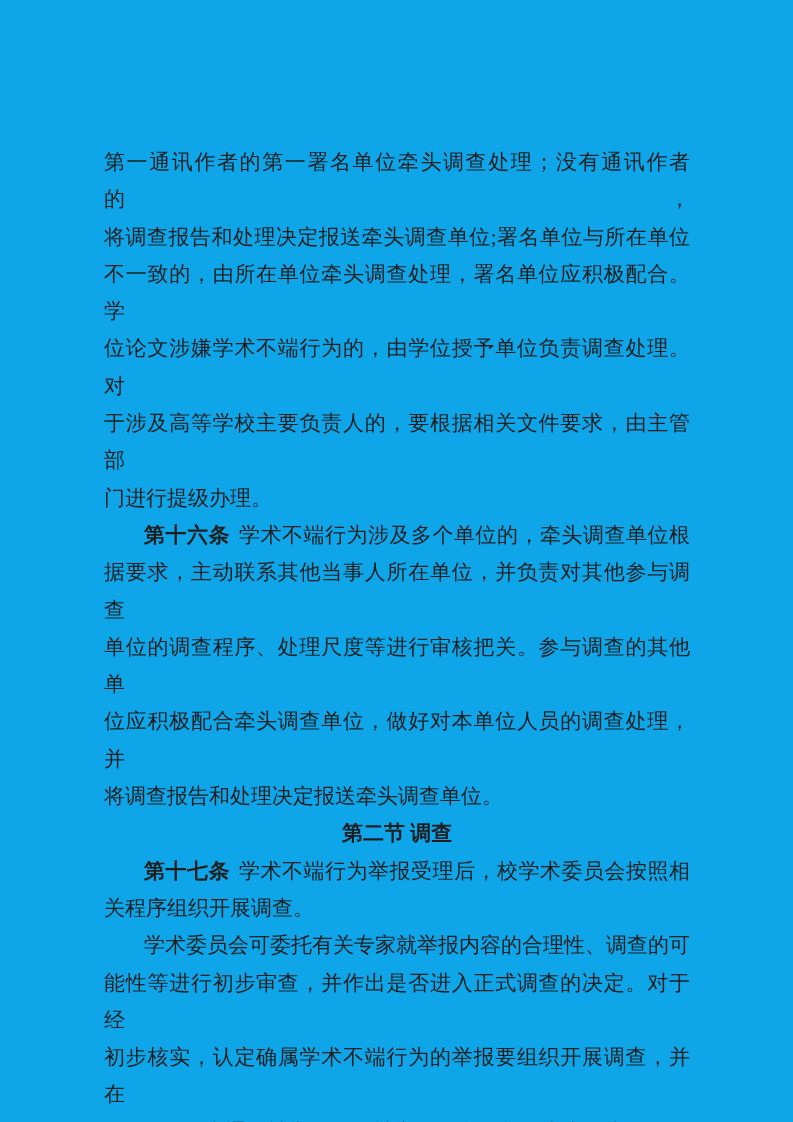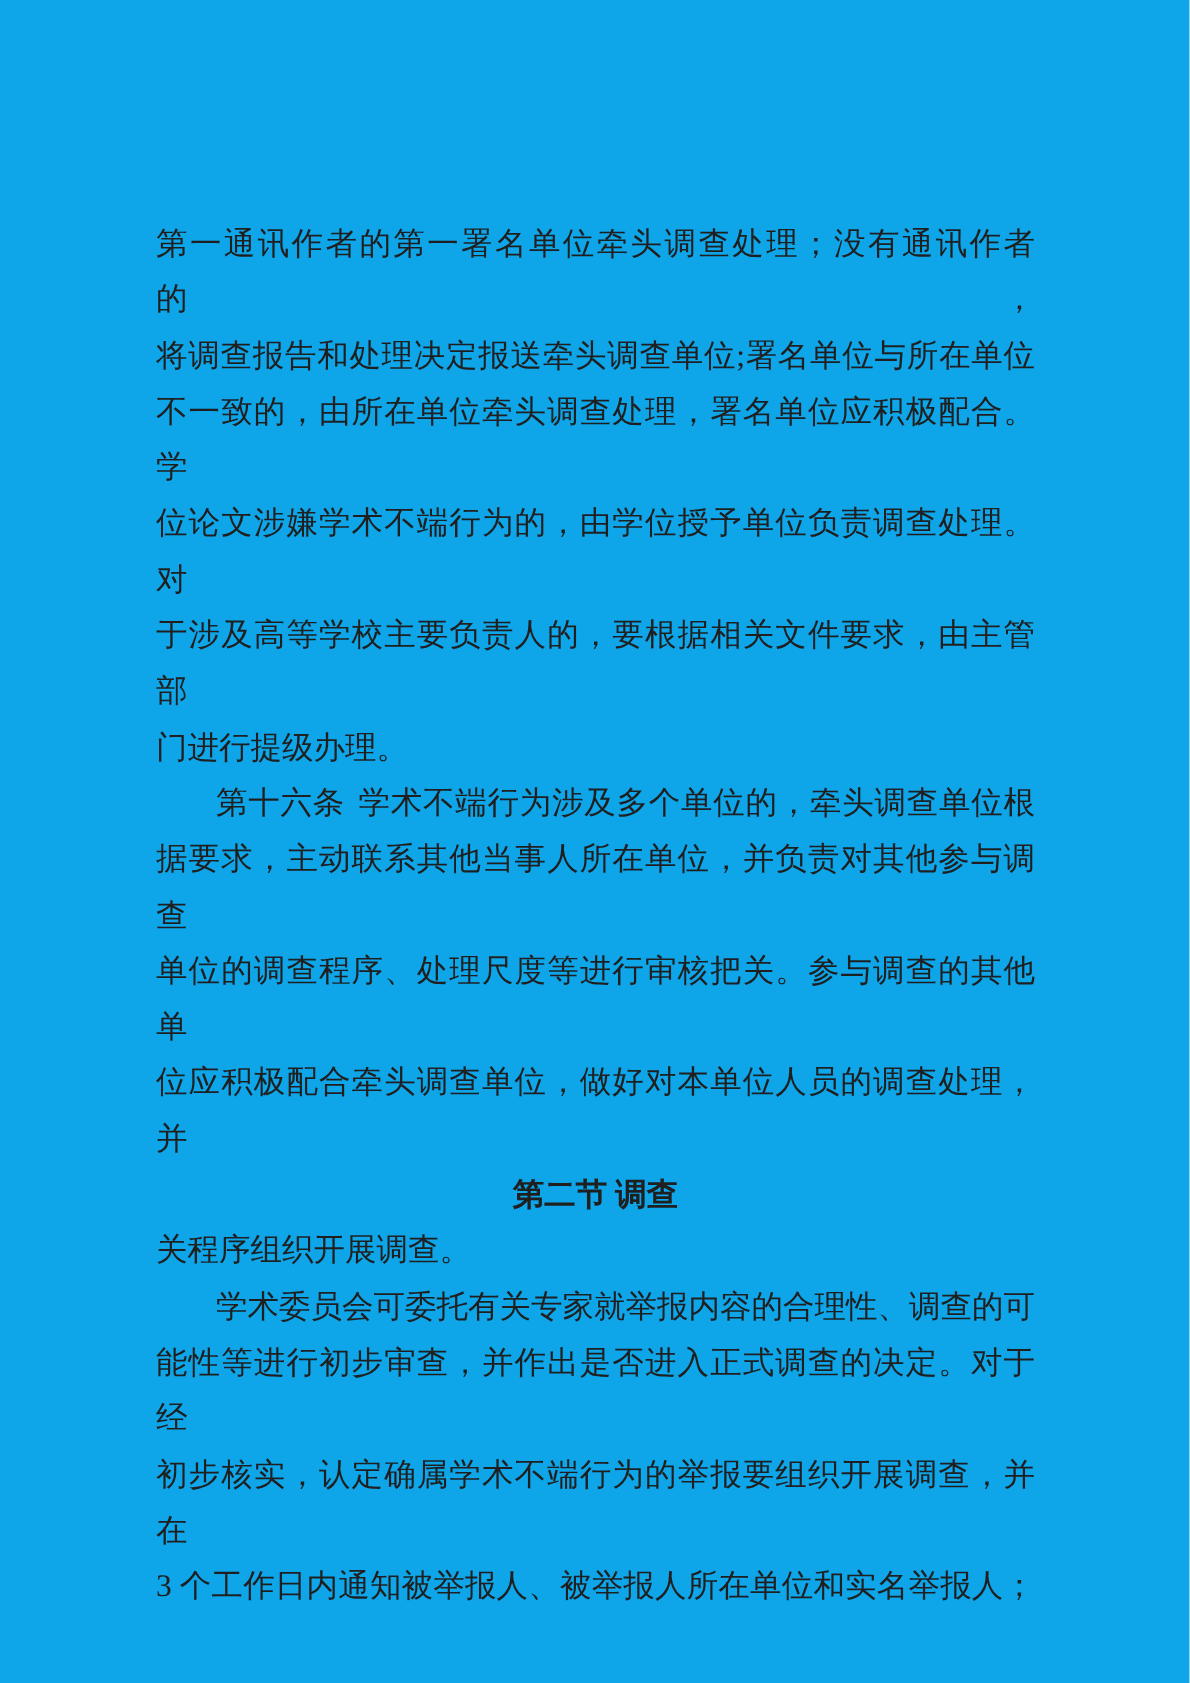--- a/index.html
+++ b/index.html
@@ -37,39 +37,41 @@
     text-align: right;
     text-align-last: center;
   }
   .line.indent {
     padding-left: 40px;
   }
   .line.heading {
     font-weight: bold;
   }
   .article-no {
-    font-weight: normal;
+    font-weight: bold;
     margin-right: 9px;
   }
 </style>
 </head>
 <body>
 
 <div class="page">
   <div class="text-block">
       <div class="line"><span>第一通讯作者的第一署名单位牵头调查处理；没有通讯作者的，</span></div>
       <div class="line"><span>将调查报告和处理决定报送牵头调查单位;署名单位与所在单位</span></div>
       <div class="line"><span>不一致的，由所在单位牵头调查处理，署名单位应积极配合。学</span></div>
       <div class="line"><span>位论文涉嫌学术不端行为的，由学位授予单位负责调查处理。对</span></div>
       <div class="line"><span>于涉及高等学校主要负责人的，要根据相关文件要求，由主管部</span></div>
       <div class="line align-left"><span>门进行提级办理。</span></div>
       <div class="line indent"><b class="article-no">第十六条</b><span>学术不端行为涉及多个单位的，牵头调查单位根</span></div>
       <div class="line"><span>据要求，主动联系其他当事人所在单位，并负责对其他参与调查</span></div>
       <div class="line"><span>单位的调查程序、处理尺度等进行审核把关。参与调查的其他单</span></div>
       <div class="line"><span>位应积极配合牵头调查单位，做好对本单位人员的调查处理，并</span></div>
+      <div class="line align-left"><span>将调查报告和处理决定报送牵头调查单位。</span></div>
       <div class="line align-center heading"><span>第二节 调查</span></div>
+      <div class="line indent"><b class="article-no">第十七条</b><span>学术不端行为举报受理后，校学术委员会按照相</span></div>
       <div class="line align-left"><span>关程序组织开展调查。</span></div>
       <div class="line indent"><span>学术委员会可委托有关专家就举报内容的合理性、调查的可</span></div>
       <div class="line"><span>能性等进行初步审查，并作出是否进入正式调查的决定。对于经</span></div>
       <div class="line"><span>初步核实，认定确属学术不端行为的举报要组织开展调查，并在</span></div>
       <div class="line"><span>3 个工作日内通知被举报人、被举报人所在单位和实名举报人；</span></div>
     </div>
 </div>
 
 </body></html>

